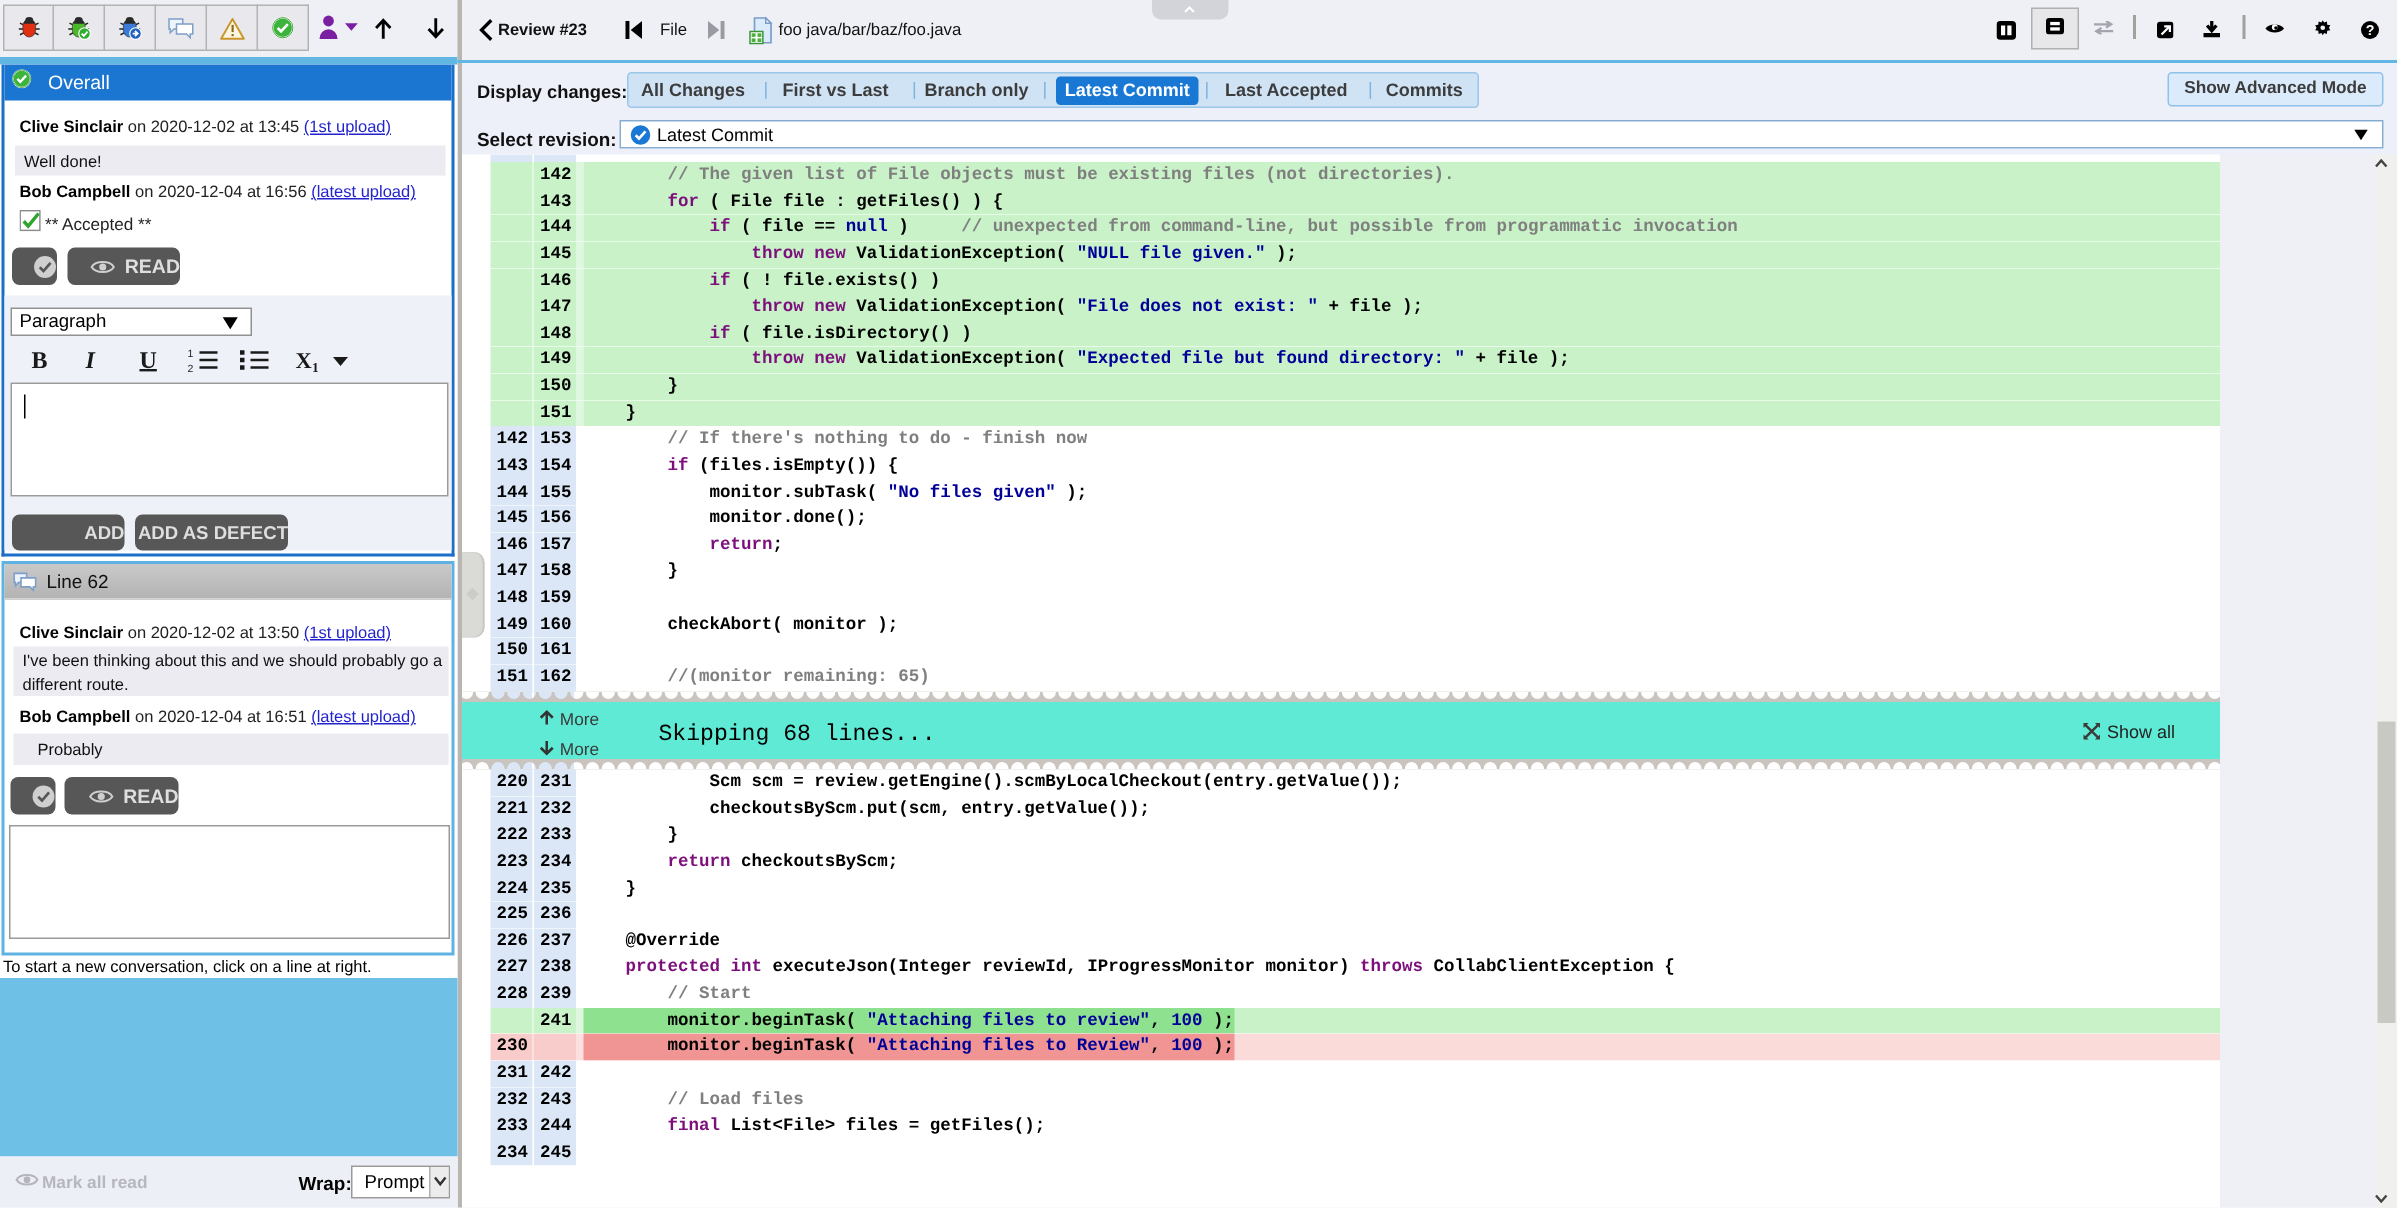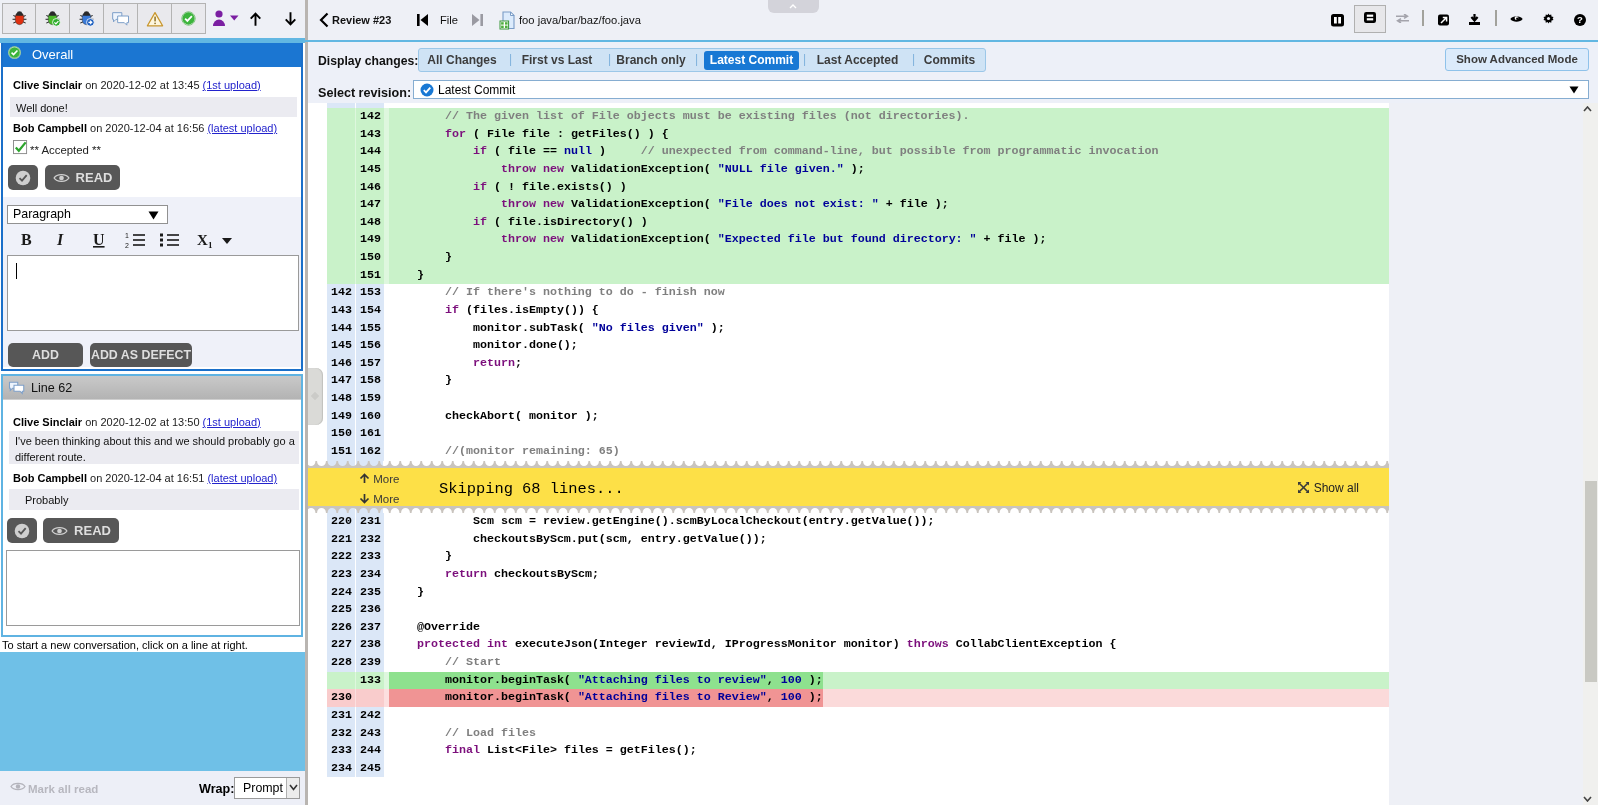--- a/index.html
+++ b/index.html
@@ -15,39 +15,39 @@
 
 #side{position:absolute;left:0;top:38px;width:305px;height:767px;background:#fff}
 #cyantop{position:absolute;left:0;top:38px;width:305px;height:5px;background:#62b7e2}
 #p1{position:absolute;left:1px;top:43px;width:302px;height:328px;border:2px solid #1a6fc9;border-top:none;background:#fff}
 #p1h{position:absolute;left:0;top:0;width:100%;height:24px;background:#1b76d2;color:#fff;font-size:13px;line-height:24px}
 #p1ed{position:absolute;left:0;top:154px;width:100%;height:170px;background:#eff1f9}
 .uline{font-size:11px;color:#222;white-space:nowrap}
 .uline b{color:#000}
 .lnk{color:#2323cd;text-decoration:underline}
 .gbox{position:absolute;background:#ebebf1;font-size:11px;color:#111;line-height:16px;white-space:nowrap}
-.dbtn{position:absolute;background:#575757;border-radius:5px;color:#dedede;font-weight:bold;display:flex;align-items:center;justify-content:center}
+.dbtn{position:absolute;background:#575757;border-radius:5px;color:#dedede;font-weight:bold;display:flex;align-items:center;justify-content:flex-end}
 #p2{position:absolute;left:1px;top:374px;width:302px;height:263px;border:2px solid #5fb3e2;background:#fff}
 #p2h{position:absolute;left:0;top:0;width:100%;height:24px;background:linear-gradient(#c9c9c9,#b3b3b3);border-bottom:1px solid #cfcfcf;color:#111;font-size:12.6px;line-height:24px}
 #startrow{position:absolute;left:0;top:638px;width:304px;height:14px;background:#fff;font-size:11px;color:#000;line-height:14px;padding-left:2px}
 #bluearea{position:absolute;left:0;top:652px;width:305px;height:119px;background:#6fc0e7}
 #botbar{position:absolute;left:0;top:771px;width:305px;height:34px;background:#edeff7}
 
 #cyanline{position:absolute;left:305px;top:40px;width:1293px;height:2px;background:#62b7e2}
 #controls{position:absolute;left:308px;top:42px;width:1290px;height:61px;background:#edf0f8}
 .blbl{font-weight:bold;font-size:12.6px;color:#111}
 #tabbar{position:absolute;left:418px;top:48px;width:568px;height:24px;background:#cfe3f5;border:1px solid #9cc7e8;border-radius:3px;font-size:12px;font-weight:bold;color:#3c3c3c;white-space:nowrap}
 .titem{position:absolute;top:4px;text-align:center}
 
 .tsep{position:absolute;top:3px;color:#7fb2dc;font-weight:normal}
 #seltab{position:absolute;left:285px;top:2px;width:95px;height:19px;line-height:19px;background:#1878d4;color:#fff;border-radius:3px;text-align:center}
 #advbtn{position:absolute;left:1445px;top:48px;width:144px;height:23px;background:#dcebfb;border:1px solid #8fc2ea;border-radius:3px;text-align:center;line-height:21px;font-weight:bold;font-size:11.5px;color:#3c3c3c}
 #revsel{position:absolute;left:413px;top:80px;width:1176px;height:19px;background:#fff;border:1px solid #86add1;font-size:12px;color:#000}
 
-#diff{position:absolute;left:308px;top:103px;width:1081px;height:702px;background:#fff;overflow:hidden;font-family:"Liberation Mono",monospace;font-weight:bold;font-size:11.66px}
+#diff{position:absolute;left:308px;top:103px;width:1172px;height:702px;background:#fff;overflow:hidden;font-family:"Liberation Mono",monospace;font-weight:bold;font-size:11.66px}
 .row{height:17.636px;line-height:17.636px;display:flex;overflow:hidden}
 .g1{width:19px;flex:none;background:#fff}
 .on,.nn{width:28px;flex:none;text-align:right;padding-right:3px;color:#000}
 .sp1{width:1px;flex:none}
 .sp2{width:5px;flex:none}
 .code{flex:1;white-space:pre}
 .r-ctx .on,.r-ctx .nn{background:#dbe7f7}
 .r-add .on,.r-add .nn,.r-add .code{background:#c9f2c9}
 .r-add .sp1,.r-add .sp2{background:#def7de}
 .r-chg .on,.r-chg .nn{background:#c9f2c9}
@@ -55,21 +55,21 @@
 .r-chg .code{background:#c9f2c9}
 .r-chg .dk{background:#8ee18e;display:inline-block;height:17.636px;line-height:17.636px;vertical-align:top}
 .r-rm .on,.r-rm .nn{background:#f9cccc}
 .r-rm .sp1,.r-rm .sp2{background:#fcdfdf}
 .r-rm .code{background:#fbdada}
 .r-rm .dk{background:#f09494;display:inline-block;height:17.636px;line-height:17.636px;vertical-align:top}
 .k{color:#7c0f7c}
 .s{color:#000099}
 .c{color:#7f7f7f;font-style:normal}
 
-#band{background:#fde047;height:38.6px;position:relative;font-family:"Liberation Sans",sans-serif;font-weight:normal}
+#band{background:#5eead4;height:38.6px;position:relative;font-family:"Liberation Sans",sans-serif;font-weight:normal}
 .more{position:absolute;left:51px;font-size:11.5px;color:#3a3a3a;line-height:12px}
 #skiptxt{position:absolute;left:131px;top:12px;font-family:"Liberation Mono",monospace;font-size:15.4px;color:#000}
 #showall{position:absolute;right:30px;top:13px;font-size:12px;font-weight:normal;color:#222}
 
 #sbar{position:absolute;left:1583px;top:103px;width:15px;height:702px;background:#f0f0ee}
 .chev{position:absolute;left:0;width:15px;text-align:center;font-size:10px;color:#444;font-weight:bold}
 svg{display:block}
 </style></head>
 <body>
 
@@ -684,21 +684,21 @@
       <span class="on">228</span>
       <span class="sp1"></span>
       <span class="nn">239</span>
       <span class="sp2"></span>
       <span class="code">        <i class="c">// Start</i></span>
     </div>
     <div class="row r-chg">
       <span class="g1"></span>
       <span class="on"></span>
       <span class="sp1"></span>
-      <span class="nn">133</span>
+      <span class="nn">241</span>
       <span class="sp2"></span>
       <span class="code"><span class="dk">        monitor.beginTask( <b class="s">"Attaching files to review"</b>, <b class="s">100</b> );</span></span>
     </div>
     <div class="row r-rm">
       <span class="g1"></span>
       <span class="on">230</span>
       <span class="sp1"></span>
       <span class="nn"></span>
       <span class="sp2"></span>
       <span class="code"><span class="dk">        monitor.beginTask( <b class="s">"Attaching files to Review"</b>, <b class="s">100</b> );</span></span>

